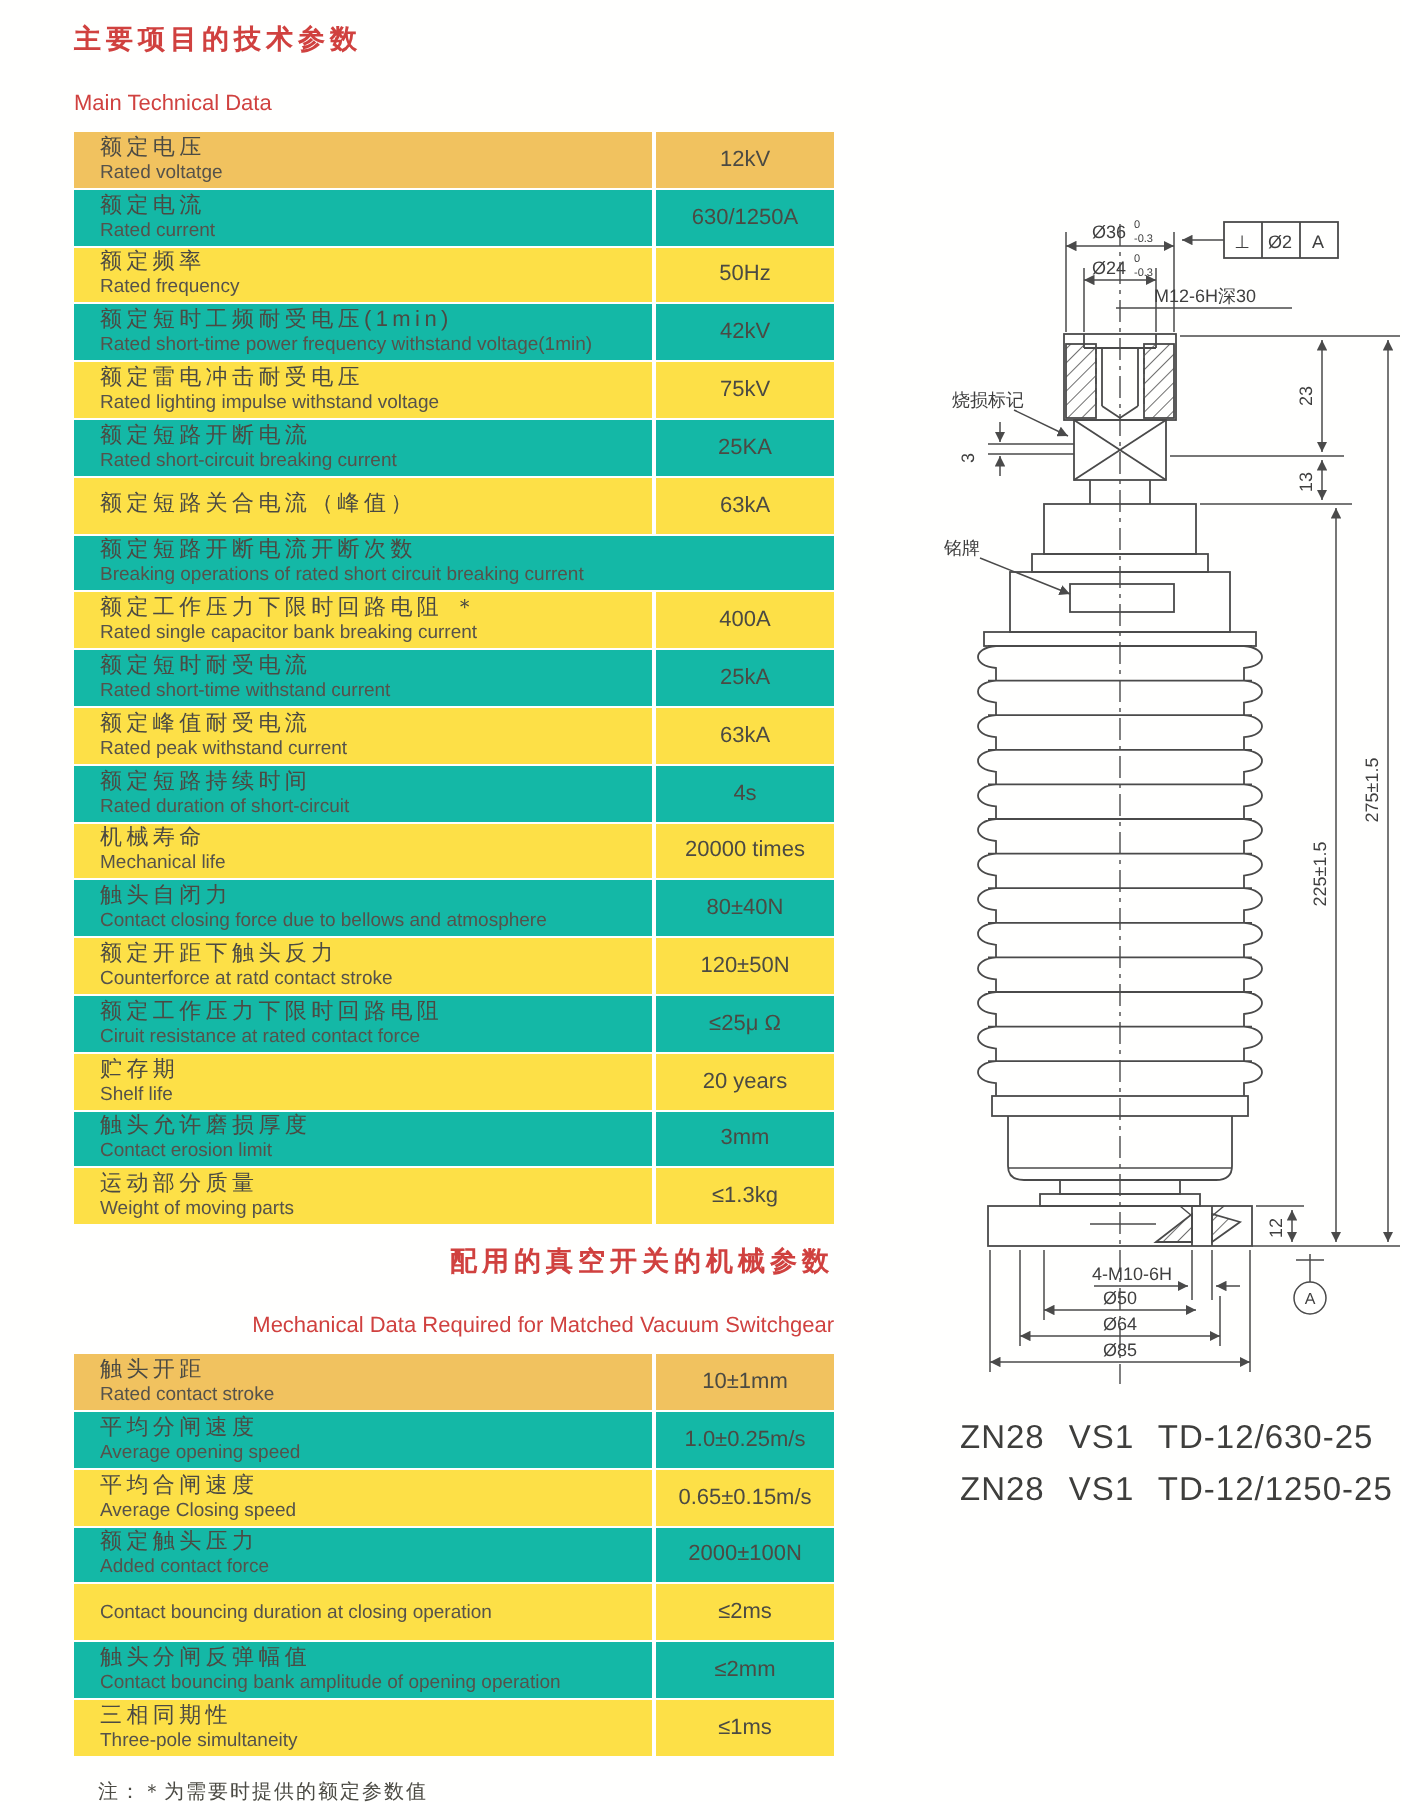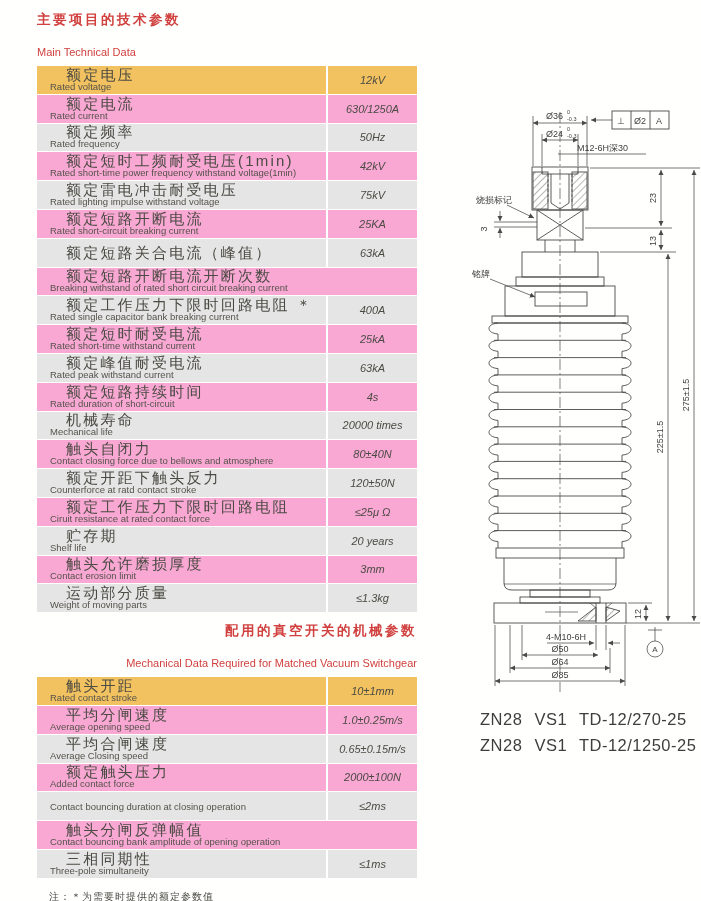--- a/index.html
+++ b/index.html
@@ -7,27 +7,27 @@
     width:701px;height:901px;position:relative;background:#fffffe;
     font-family:"Liberation Sans","DejaVu Sans",sans-serif;
     color:#4b4a43;overflow:hidden;
   }
   .left-col{position:absolute;left:37px;top:12px;width:380px;}
   .sec-title-zh{font-size:13.5px;font-weight:bold;color:#d0413f;letter-spacing:2.5px;line-height:16px;}
   .sec-title-en{font-size:11px;color:#d0413f;line-height:13px;margin-top:18px;margin-bottom:7px;}
   .rows{display:flex;flex-direction:column;gap:1px;}
   .row{height:27.8px;display:flex;align-items:stretch;}
   .row .label{flex:1;display:flex;flex-direction:column;justify-content:center;padding-left:13px;overflow:hidden;}
-  .row .zh{font-size:15px;letter-spacing:2.2px;line-height:13px;white-space:nowrap;color:#4b4a43;margin-left:16px;}
+  .row .zh{font-size:11px;letter-spacing:2.2px;line-height:13px;white-space:nowrap;color:#4b4a43;}
   .row .en{font-size:9.5px;line-height:11px;white-space:nowrap;color:#55524b;}
   .row .value{width:89px;display:flex;align-items:center;justify-content:center;
-    font-size:11px;border-left:2px solid #fff;text-align:center;font-style:italic;}
+    font-size:11px;border-left:2px solid #fff;text-align:center;}
   .c-orange{background:#f1c25f;}
-  .c-cream{background:#f9a8d4;}
-  .c-tan{background:#e5e5e5;}
+  .c-cream{background:#14b8a6;}
+  .c-tan{background:#fde047;}
   .sec2{margin-top:11px;text-align:right;}
   .note{margin-top:12px;font-size:10px;line-height:13px;color:#4b4a43;}
   .note .n-zh{padding-left:12px;letter-spacing:1px;}
   .note .n-en{padding-left:4px;}
   .drawing{position:absolute;left:470px;top:100px;width:231px;height:680px;}
   .models{position:absolute;left:480px;top:706px;width:220px;}
   .model-line{font-size:16.5px;color:#3e3e3c;letter-spacing:0.5px;word-spacing:7px;line-height:26px;white-space:nowrap;}
   svg text{font-family:"Liberation Sans","DejaVu Sans",sans-serif;fill:#3f3f3f;}
 </style>
 </head>
@@ -91,21 +91,21 @@
   <div class="row c-tan">
     <div class="label">
       <div class="zh">额定短路关合电流（峰值）</div>
     </div>
     <div class="value">63kA</div>
   </div>
 
   <div class="row c-cream">
     <div class="label">
       <div class="zh">额定短路开断电流开断次数</div>
-      <div class="en">Breaking withstand of rated short circuit breaking current</div>
+      <div class="en">Breaking operations of rated short circuit breaking current</div>
     </div>
   </div>
 
   <div class="row c-tan">
     <div class="label">
       <div class="zh">额定工作压力下限时回路电阻 ＊</div>
       <div class="en">Rated single capacitor bank breaking current</div>
     </div>
     <div class="value">400A</div>
   </div>
@@ -233,20 +233,21 @@
       <div class="en">Contact bouncing duration at closing operation</div>
     </div>
     <div class="value">≤2ms</div>
   </div>
 
   <div class="row c-cream">
     <div class="label">
       <div class="zh">触头分闸反弹幅值</div>
       <div class="en">Contact bouncing bank amplitude of opening operation</div>
     </div>
+    <div class="value">≤2mm</div>
   </div>
 
   <div class="row c-tan">
     <div class="label">
       <div class="zh">三相同期性</div>
       <div class="en">Three-pole simultaneity</div>
     </div>
     <div class="value">≤1ms</div>
   </div>
 </div>
@@ -392,15 +393,15 @@
     <text x="641" y="614" text-anchor="middle" transform="rotate(-90 641 614)">12</text>
     <text x="655" y="652" text-anchor="middle" font-size="8">A</text>
     <text x="546" y="640">4-M10-6H</text>
     <text x="560" y="652" text-anchor="middle">Ø50</text>
     <text x="560" y="665" text-anchor="middle">Ø64</text>
     <text x="560" y="678" text-anchor="middle">Ø85</text>
   </g>
 </svg>
 
 <div class="models">
-  <div class="model-line">ZN28 VS1 TD-12/270-25</div>
+  <div class="model-line">ZN28 VS1 TD-12/630-25</div>
   <div class="model-line">ZN28 VS1 TD-12/1250-25</div>
 </div>
 
 </body></html>

